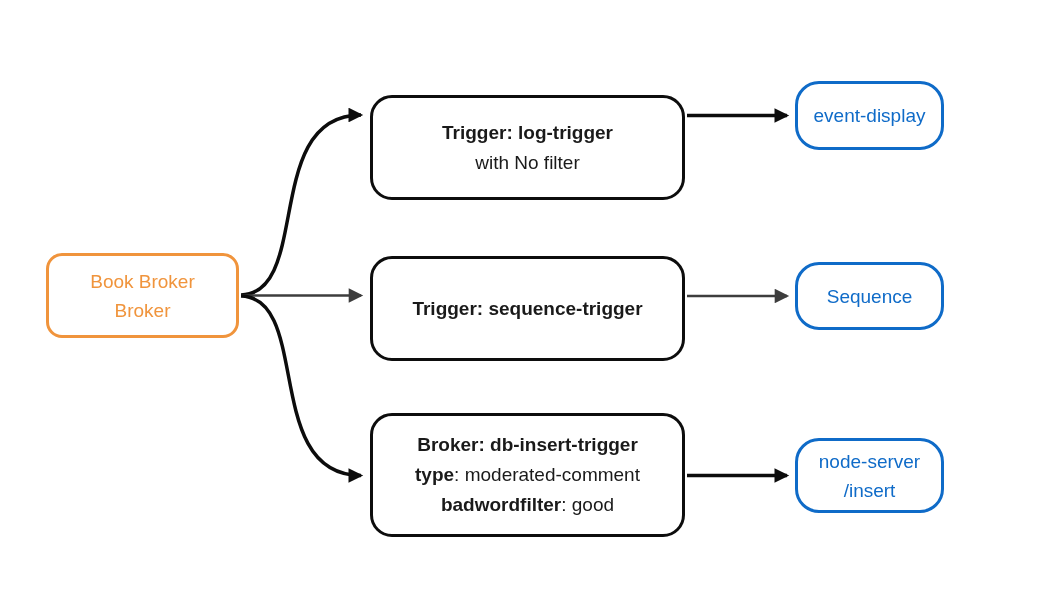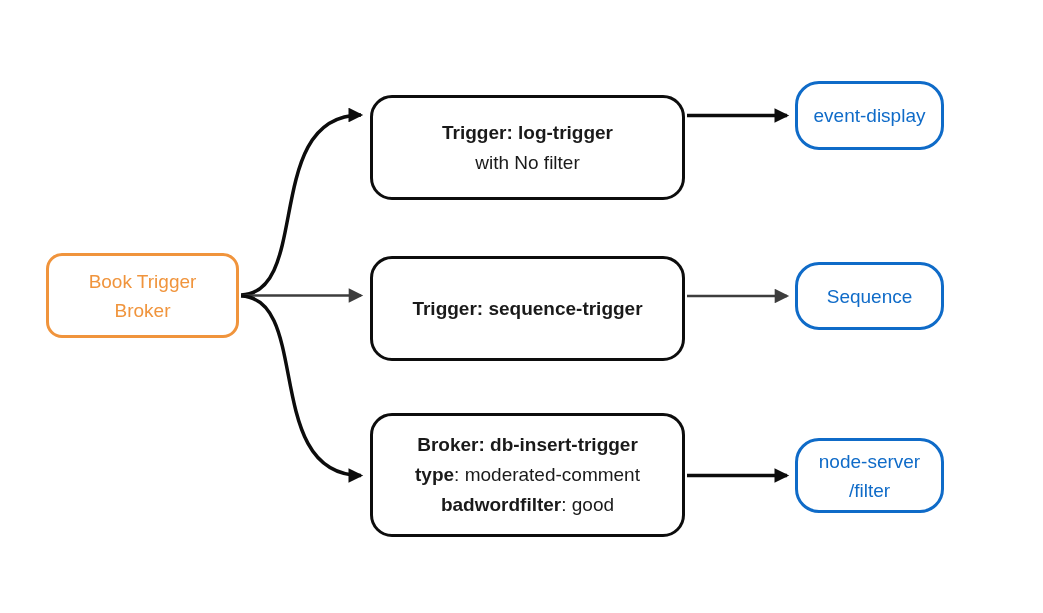--- a/index.html
+++ b/index.html
@@ -71,21 +71,21 @@
     <path d="M241,295 C312,293 262,115 361,115" fill="none" stroke="#0C0C0C" stroke-width="3.5" marker-end="url(#ah-black)"></path>
     <path d="M241,295.5 L361,295.5" fill="none" stroke="#3D3D3D" stroke-width="2.5" marker-end="url(#ah-gray)"></path>
     <path d="M241,296 C312,298 262,475.5 361,475.5" fill="none" stroke="#0C0C0C" stroke-width="3.5" marker-end="url(#ah-black)"></path>
 
     <path d="M687,115.5 L787,115.5" fill="none" stroke="#0C0C0C" stroke-width="3.5" marker-end="url(#ah-black)"></path>
     <path d="M687,296 L787,296" fill="none" stroke="#3D3D3D" stroke-width="2.5" marker-end="url(#ah-gray)"></path>
     <path d="M687,475.5 L787,475.5" fill="none" stroke="#0C0C0C" stroke-width="3.5" marker-end="url(#ah-black)"></path>
   </svg>
 
   <div class="node broker">
-    <div class="line">Book Trigger</div>
+    <div class="line">Book Broker</div>
     <div class="line">Broker</div>
   </div>
 
   <div class="node trigger trigger-1">
     <div class="line b">Trigger: log-trigger</div>
     <div class="line">with No filter</div>
   </div>
 
   <div class="node trigger trigger-2">
     <div class="line b">Trigger: sequence-trigger</div>
@@ -100,16 +100,16 @@
   <div class="node sink sink-1">
     <div class="line">event-display</div>
   </div>
 
   <div class="node sink sink-2">
     <div class="line">Sequence</div>
   </div>
 
   <div class="node sink sink-3">
     <div class="line">node-server</div>
-    <div class="line">/filter</div>
+    <div class="line">/insert</div>
   </div>
 
 </div>
 
 </body></html>

